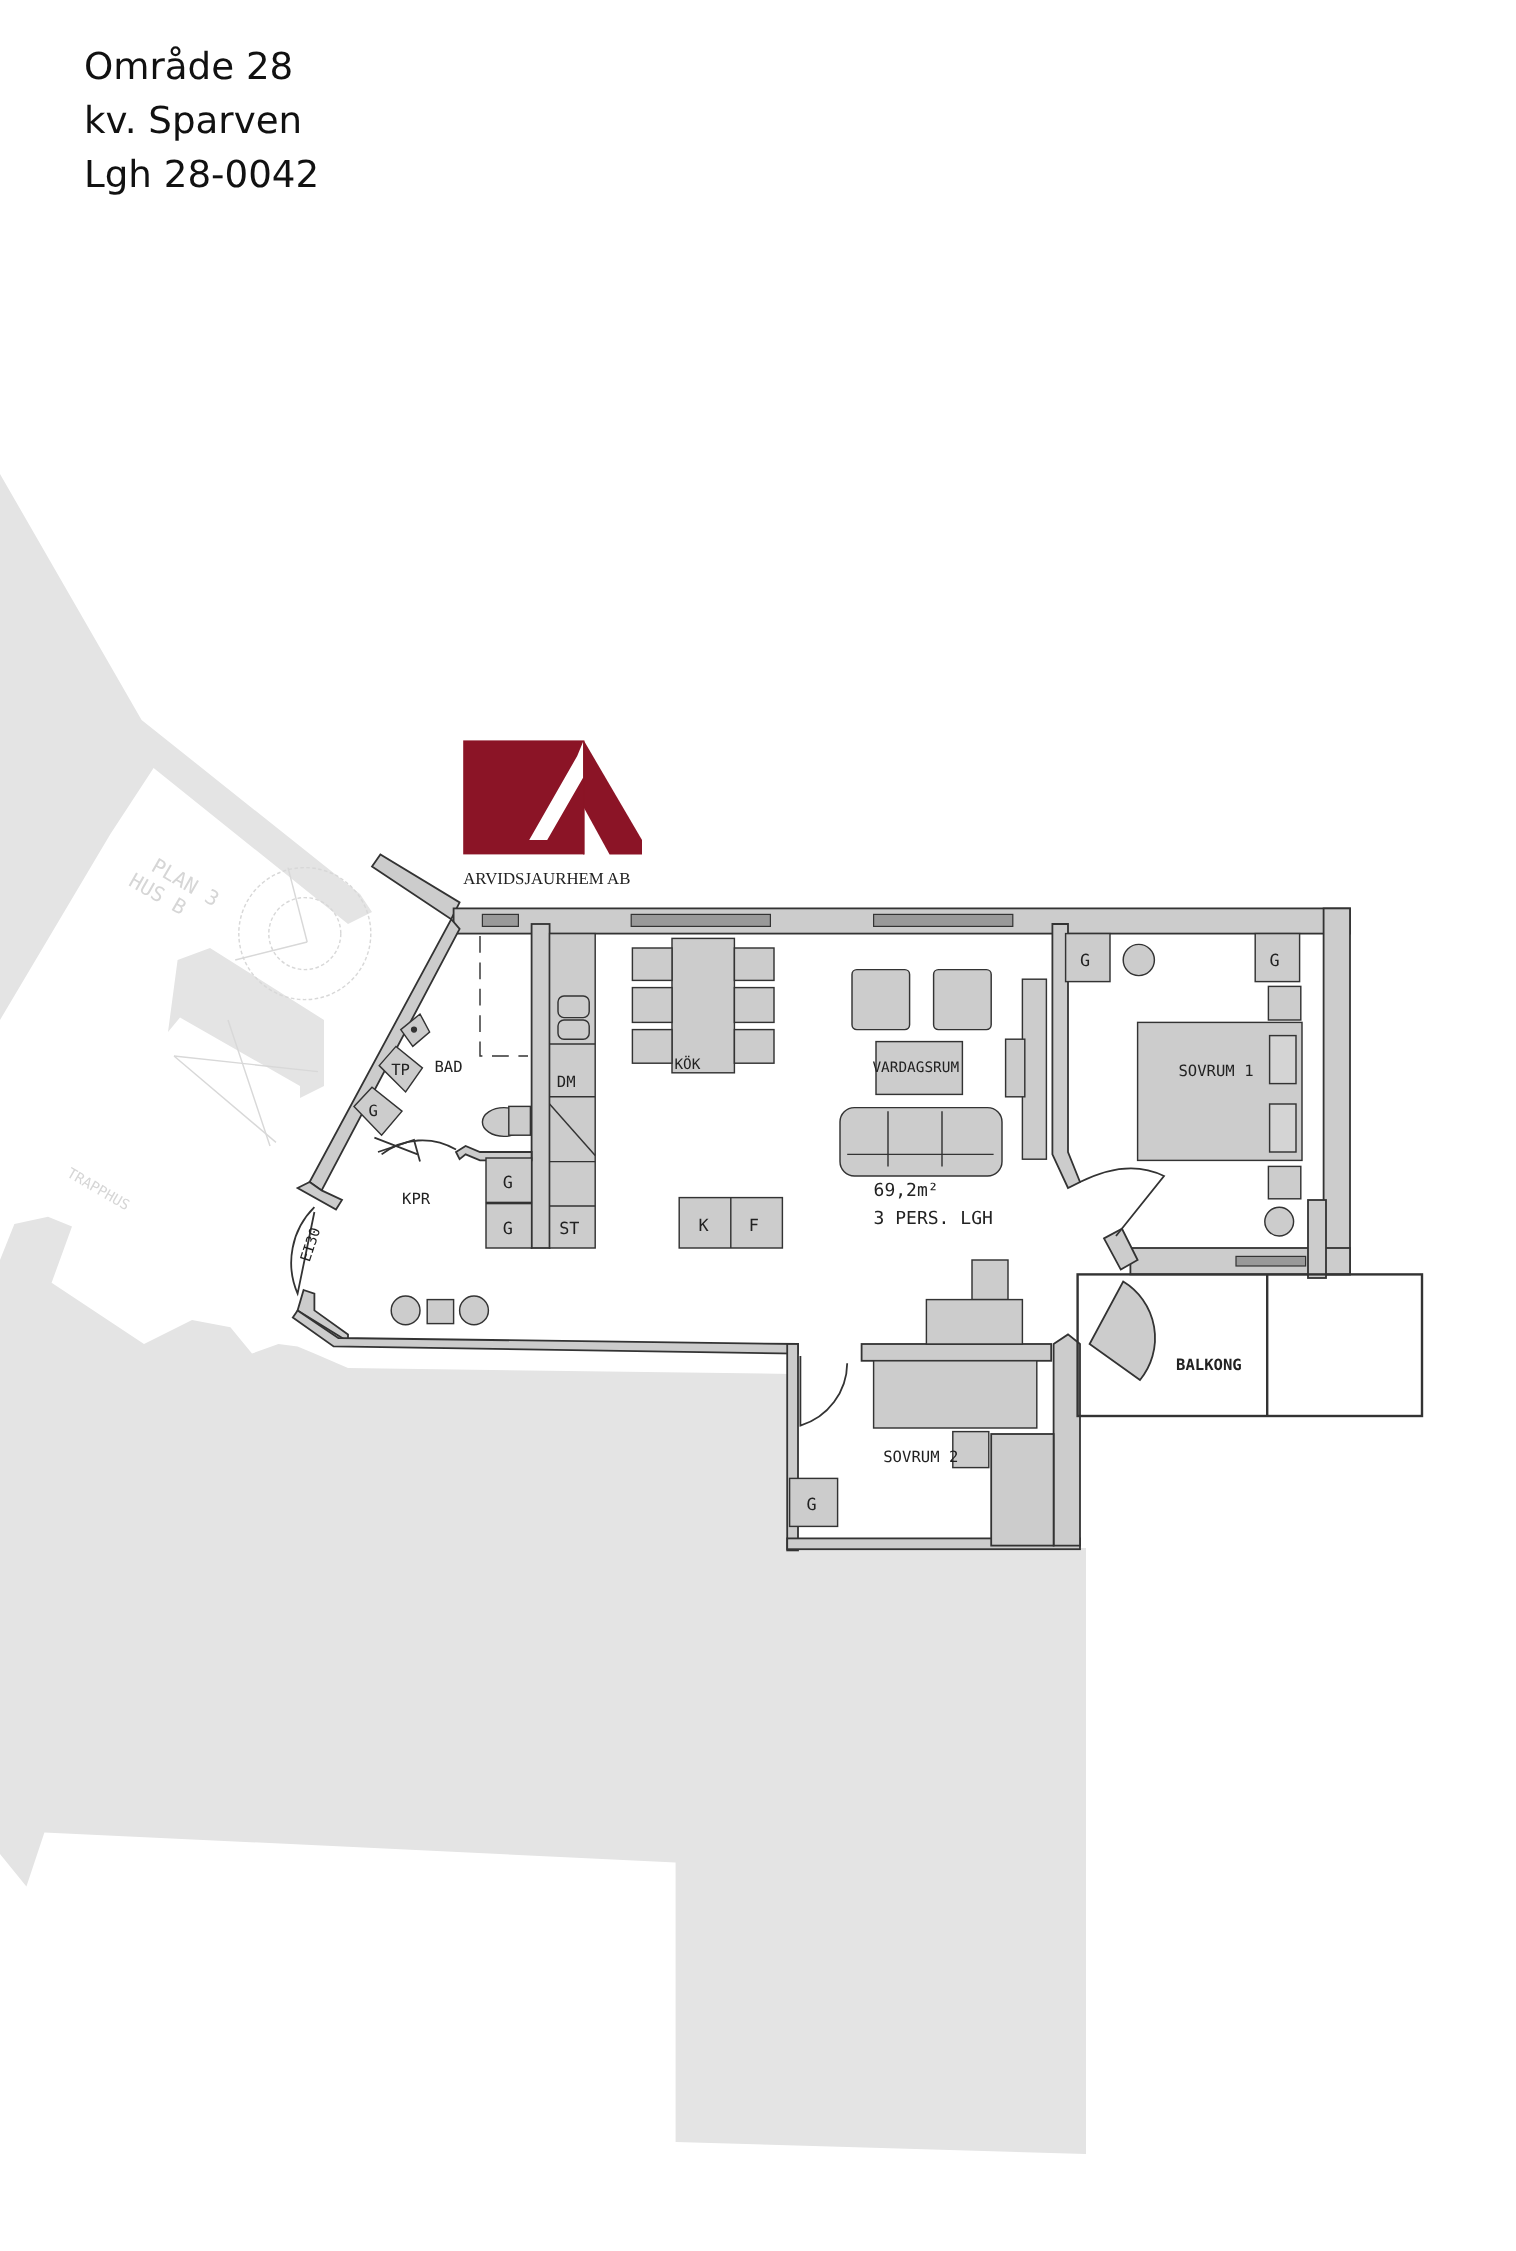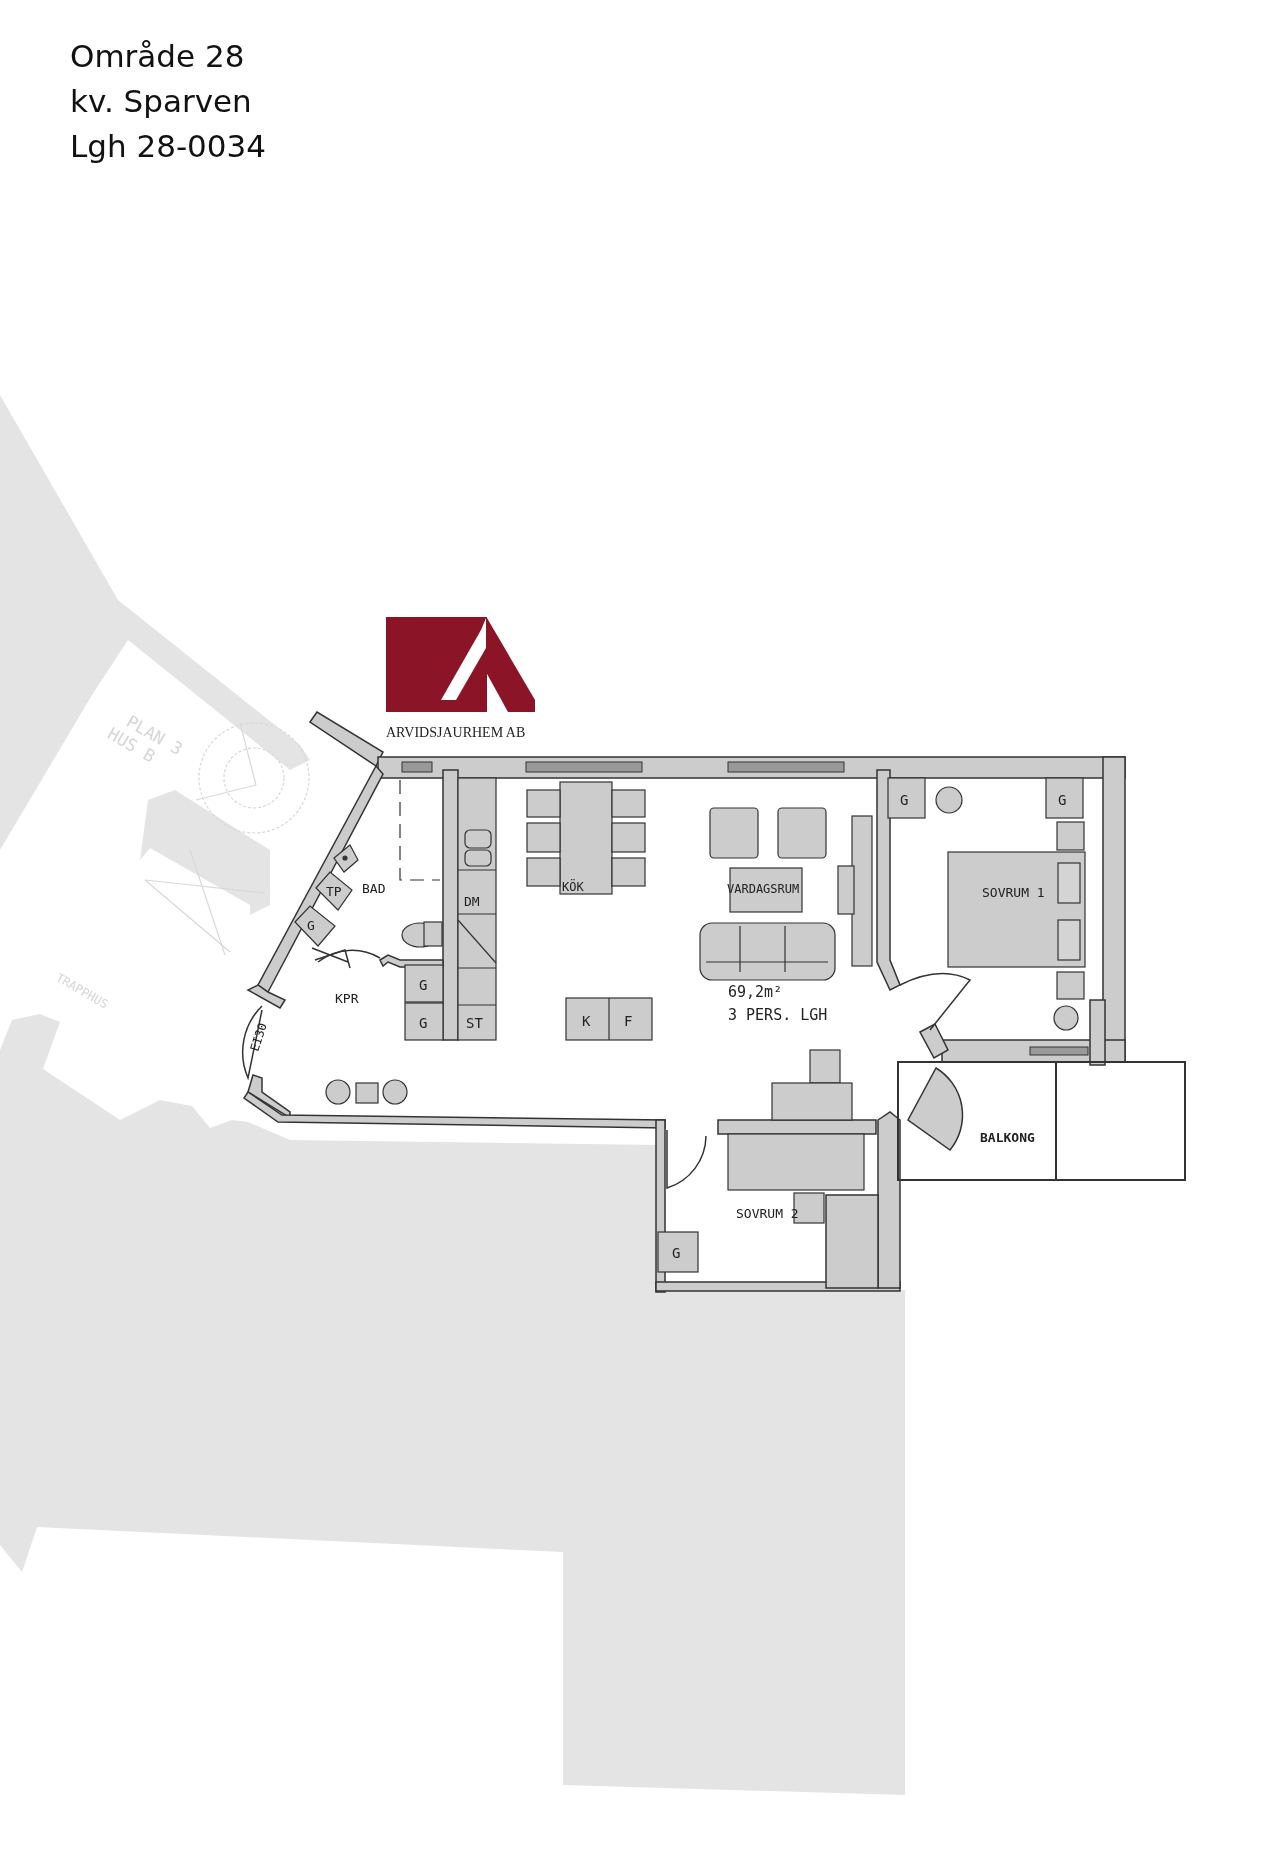--- a/index.html
+++ b/index.html
@@ -10,21 +10,21 @@
   .lbl { font-family:"DejaVu Sans Mono", monospace; fill:#222; }
   .ghost { font-family:"DejaVu Sans Mono", monospace; fill:#d6d6d6; }
   .logo-text { font-family:"Liberation Serif", serif; fill:#222; }
 </style>
 </head>
 <body>
 
 <div class="header">
   <div>Område 28</div>
   <div>kv. Sparven</div>
-  <div>Lgh 28-0034</div>
+  <div>Lgh 28-0042</div>
 </div>
 
 <svg class="plan" width="1263" height="1876" viewBox="0 0 1263 1876">
 
   <g fill="#e4e4e4">
 
     <polygon points="0,395 118,600 300,745 310,760 290,770 128,640 92,695 0,850"></polygon>
 
     <polygon points="0,1050 12,1020 40,1014 60,1022 43,1069 120,1120 140,1110 160,1100 192,1106 210,1128 232,1120 248,1122 262,1128 290,1140 660,1145 660,1290 905,1290 905,1795 563,1785 563,1552 37,1527 22,1572 0,1545"></polygon>
 

